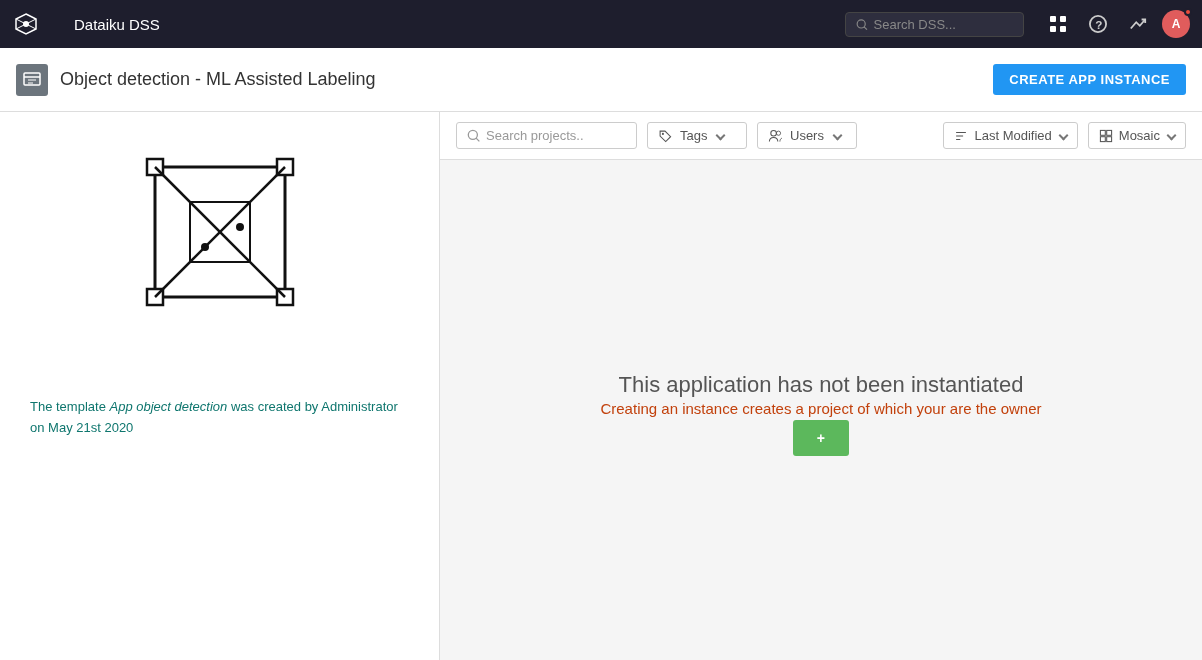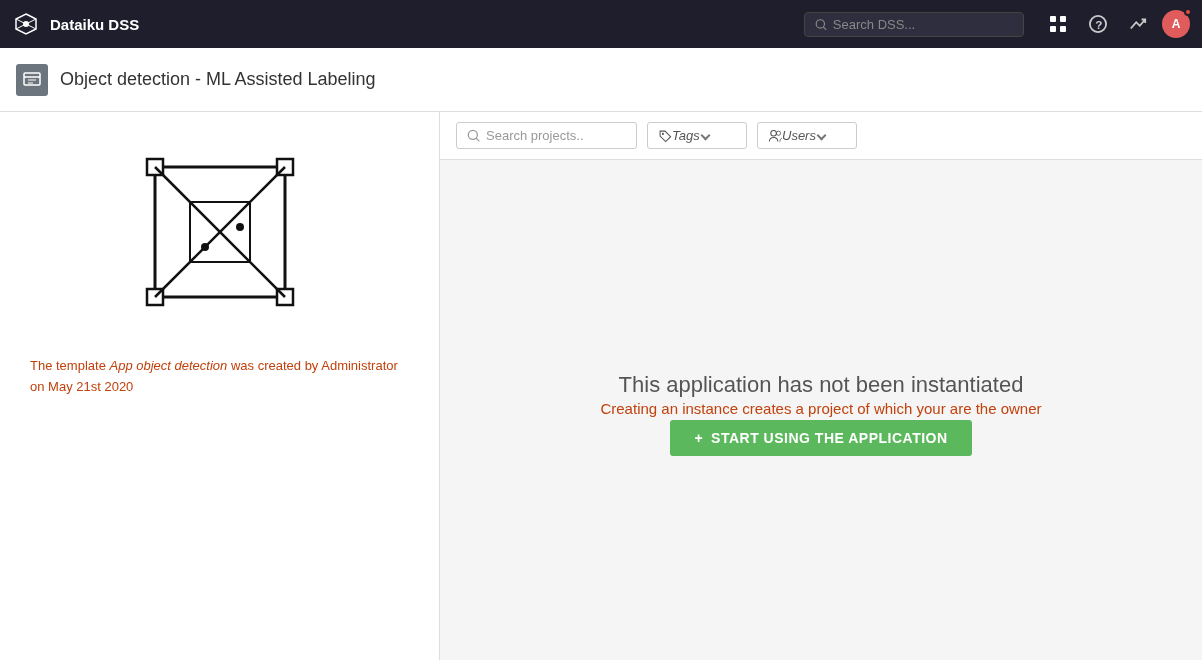--- a/index.html
+++ b/index.html
@@ -15,32 +15,33 @@
       gap: 10px;
     }
     .nav-logo {
       width: 28px; height: 28px;
       display: flex; align-items: center; justify-content: center;
     }
     .nav-logo svg { width: 24px; height: 24px; }
     .nav-title {
       color: #ffffff;
       font-size: 15px;
-      font-weight: 700;
+      font-weight: 400;
       flex: 1;
+      margin-left: 24px;
     }
     .nav-search {
       background: #2e2e3e;
       border: 1px solid #444;
       border-radius: 4px;
       display: flex;
       align-items: center;
       padding: 4px 10px;
       gap: 6px;
-      width: 220px;
+      width: 179px;
     }
     .nav-search input {
       background: transparent;
       border: none;
       outline: none;
       color: #aaa;
       font-size: 13px;
       width: 100%;
     }
     .nav-search input::placeholder { color: #888; }
@@ -134,25 +135,26 @@
     .app-icon-container {
       width: 200px;
       height: 200px;
       display: flex;
       align-items: center;
       justify-content: center;
       margin-bottom: 24px;
     }
     .app-description {
       font-size: 13px;
-      color: #c2410c;
+      color: #0f766e;
       line-height: 1.6;
       text-align: left;
       width: 100%;
       padding: 0 10px;
+      margin-top: 41px;
     }
     .app-description em {
       font-style: italic;
       font-weight: 500;
     }
 
     
     .right-panel {
       flex: 1;
       background: #f5f5f5;
@@ -181,30 +183,29 @@
       border: none;
       outline: none;
       font-size: 13px;
       color: #555;
       width: 140px;
     }
     .search-projects input::placeholder { color: #999; }
     .filter-select {
       display: flex;
       align-items: center;
-      gap: 0;
+      gap: 8px;
       border: 1px solid #ccc;
       border-radius: 3px;
       padding: 5px 10px;
       background: white;
       cursor: pointer;
       font-size: 13px;
       color: #555;
       min-width: 100px;
-      font-style: italic;
     }
     .filter-row2 {
       display: flex;
       gap: 10px;
       margin-left: auto;
     }
     .filter-dropdown {
       display: flex;
       align-items: center;
       gap: 6px;
@@ -318,20 +319,21 @@
 <div class="second-toolbar">
   <div class="toolbar-icon">
     <svg width="20" height="20" viewBox="0 0 20 20" fill="white">
       <rect x="2" y="3" width="16" height="12" rx="1" stroke="white" stroke-width="1.5" fill="none"></rect>
       <line x1="2" y1="7" x2="18" y2="7" stroke="white" stroke-width="1.5"></line>
       <line x1="6" y1="10" x2="14" y2="10" stroke="white" stroke-width="1"></line>
       <line x1="6" y1="13" x2="11" y2="13" stroke="white" stroke-width="1"></line>
     </svg>
   </div>
   <span class="toolbar-title">Object detection - ML Assisted Labeling</span>
+  <button class="create-btn">CREATE APP INSTANCE</button>
 </div>
 
 <div class="main-content">
 
   <div class="left-panel">
     <div class="app-icon-container">
 
       <svg width="190" height="190" viewBox="0 0 190 190" fill="none" xmlns="http://www.w3.org/2000/svg">
 
         <rect x="30" y="30" width="130" height="130" stroke="#111" stroke-width="3" fill="none"></rect>
@@ -379,25 +381,45 @@
         <svg width="14" height="14" viewBox="0 0 20 20" fill="none">
           <circle cx="8" cy="6" r="4" stroke="#555" stroke-width="1.5" fill="none"></circle>
           <path d="M2 18c0-4 3-6 6-6s6 2 6 6" stroke="#555" stroke-width="1.5" fill="none"></path>
           <circle cx="15" cy="6" r="3" stroke="#555" stroke-width="1.2" fill="none"></circle>
           <path d="M17 18c0-3 1.5-4.5 3-5" stroke="#555" stroke-width="1.2" fill="none"></path>
         </svg>
         <span>Users</span>
         <span class="chevron"></span>
       </div>
 
+      <div class="filter-row2">
+        <div class="filter-dropdown">
+          <svg width="14" height="14" viewBox="0 0 20 20" fill="none">
+            <line x1="3" y1="5" x2="17" y2="5" stroke="#555" stroke-width="1.5"></line>
+            <line x1="3" y1="10" x2="13" y2="10" stroke="#555" stroke-width="1.5"></line>
+            <line x1="3" y1="15" x2="9" y2="15" stroke="#555" stroke-width="1.5"></line>
+          </svg>
+          <span>Last Modified</span>
+          <span class="chevron"></span>
+        </div>
+        <div class="filter-dropdown">
+          <svg width="14" height="14" viewBox="0 0 20 20" fill="none">
+            <rect x="2" y="2" width="7" height="7" stroke="#555" stroke-width="1.5" fill="none"></rect>
+            <rect x="11" y="2" width="7" height="7" stroke="#555" stroke-width="1.5" fill="none"></rect>
+            <rect x="2" y="11" width="7" height="7" stroke="#555" stroke-width="1.5" fill="none"></rect>
+            <rect x="11" y="11" width="7" height="7" stroke="#555" stroke-width="1.5" fill="none"></rect>
+          </svg>
+          <span>Mosaic</span>
+          <span class="chevron"></span>
+        </div>
+      </div>
     </div>
 
     <div class="empty-state">
       <h2 class="empty-title">This application has not been instantiated</h2>
       <p class="empty-subtitle">Creating an instance creates a project of which your are the owner</p>
       <button class="start-btn">
         <span>+</span>
-        <span>START USING THE APPLICATION</span>
       </button>
     </div>
 
   </div>
 </div>
 
 </body></html>

